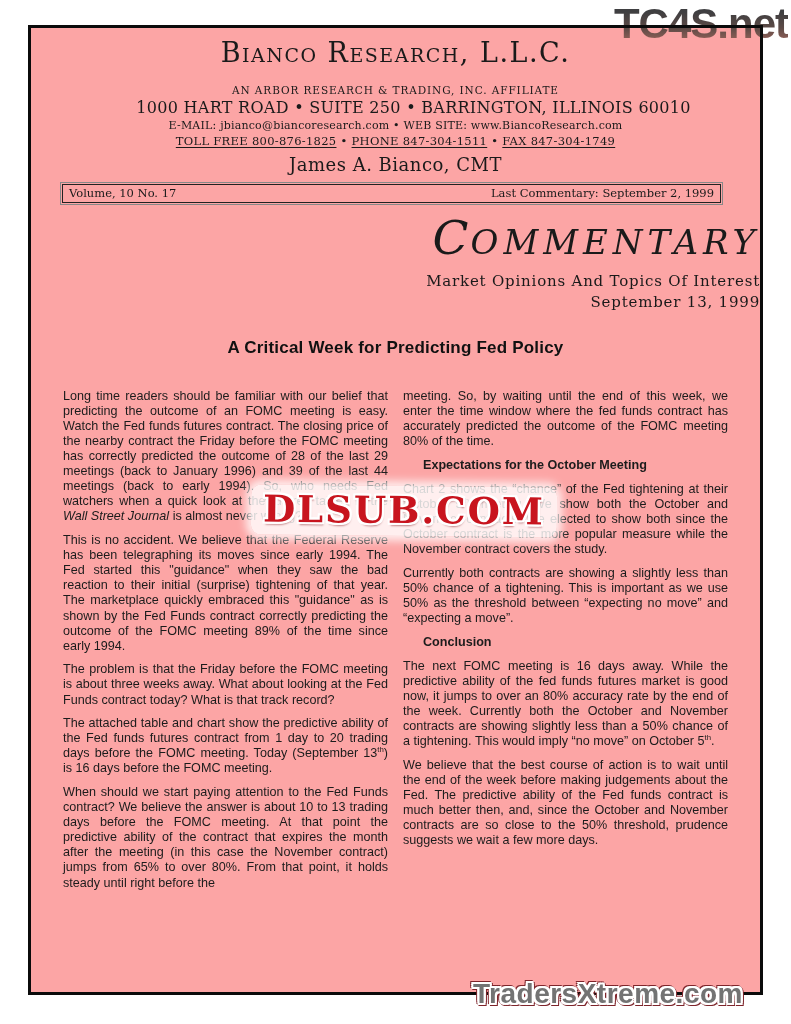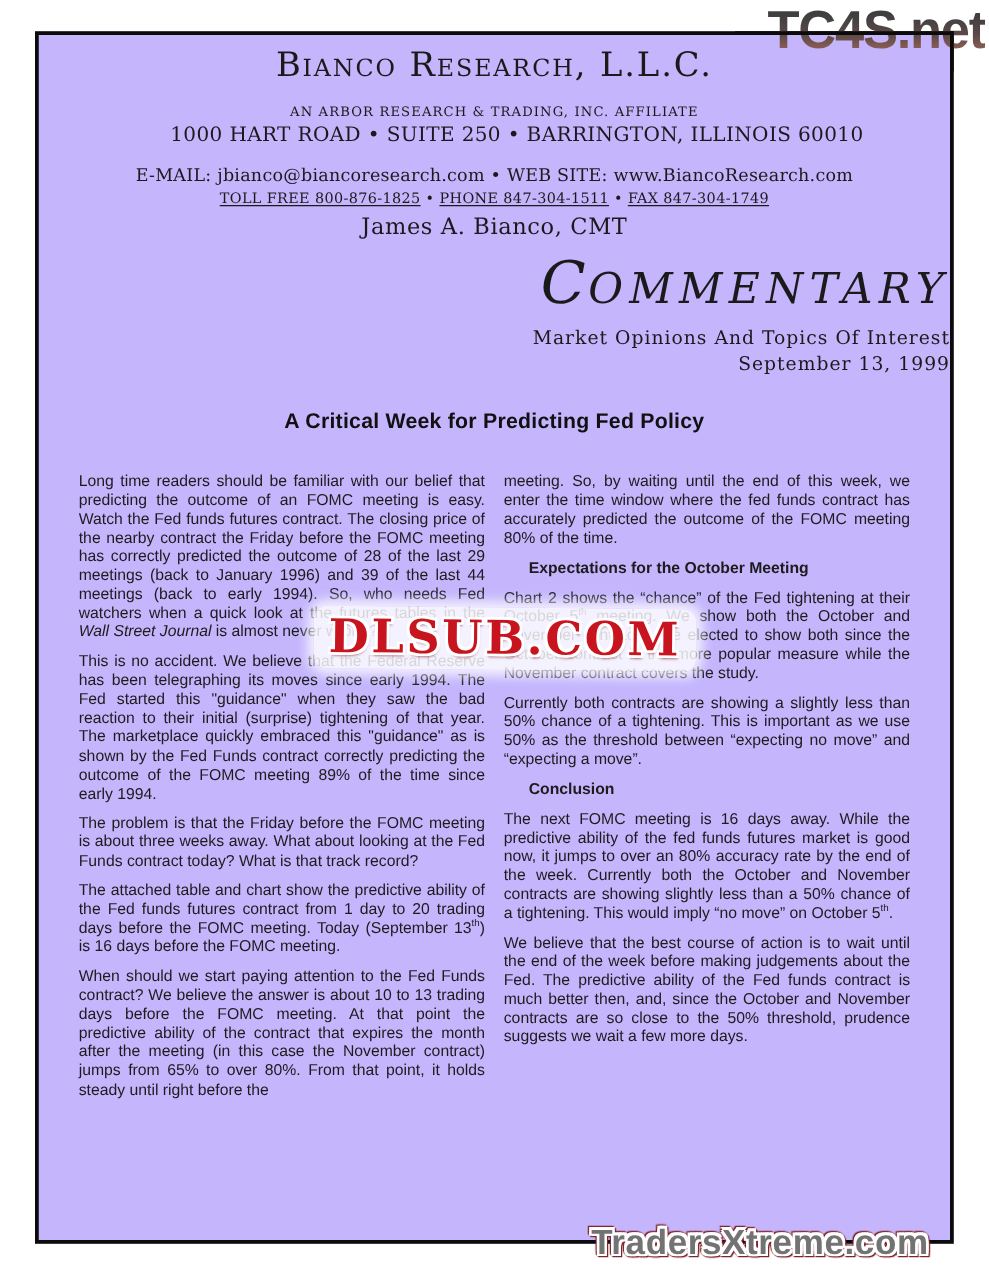--- a/index.html
+++ b/index.html
@@ -11,35 +11,35 @@
     overflow: hidden;
     font-family: "DejaVu Serif", serif;
     color: #1a1a1a;
   }
   
   .sheet {
     position: absolute;
     left: 28px; top: 25px;
     width: 735px; height: 970px;
     border: 3px solid #0b0b0b;
-    background: #c4b5fd;
+    background: #fca5a5;
     z-index: 1;
     padding-top: 10px;
   }
   
   .letterhead { text-align: center; }
   .firm-name {
     font-variant-caps: small-caps;
     font-size: 27px;
     letter-spacing: 1.5px;
     line-height: 1.1;
   }
   .affiliate { font-size: 10.5px; letter-spacing: 0.9px; margin-top: 16px; }
   .address   { font-size: 16px; letter-spacing: 0.3px; margin-top: 2px; padding-left: 36px; }
-  .contact   { font-size: 14px;  letter-spacing: 0.2px; margin-top: 16px; }
+  .contact   { font-size: 11px;  letter-spacing: 0.2px; margin-top: 2px; }
   .phones    { font-size: 11.5px; letter-spacing: 0.3px; margin-top: 2px; }
   .phones .seg { text-decoration: underline; text-underline-offset: 2px; }
   .phones .bullet { padding: 0 4px; }
   .author { font-size: 18px; margin-top: 6px; letter-spacing: 0.5px; }
   
   .banner {
     display: flex; justify-content: space-between; align-items: center;
     border: 1px solid #222;
     outline: 1px solid #888; outline-offset: 1px;
     margin: 9px 39px 0 31px;
@@ -138,20 +138,24 @@
       <div class="firm-name">Bianco Research, L.L.C.</div>
       <div class="affiliate">AN ARBOR RESEARCH &amp; TRADING, INC. AFFILIATE</div>
       <div class="address">1000 HART ROAD • SUITE 250 • BARRINGTON, ILLINOIS 60010</div>
       <div class="contact">E-MAIL: jbianco@biancoresearch.com • WEB SITE: www.BiancoResearch.com</div>
       <div class="phones">
         <span class="seg">TOLL FREE 800-876-1825</span><span class="bullet">•</span><span class="seg">PHONE 847-304-1511</span><span class="bullet">•</span><span class="seg">FAX 847-304-1749</span>
       </div>
       <div class="author">James A. Bianco, CMT</div>
     </div>
 
+    <div class="banner">
+      <span>Volume, 10 No. 17</span>
+      <span>Last Commentary: September 2, 1999</span>
+    </div>
 
     <div class="masthead">
       <div class="masthead-title">Commentary</div>
       <div class="masthead-subtitle">Market Opinions And Topics Of Interest</div>
       <div class="masthead-date">September 13, 1999</div>
     </div>
 
     <div class="headline">A Critical Week for Predicting Fed Policy</div>
 
     <div class="columns">

